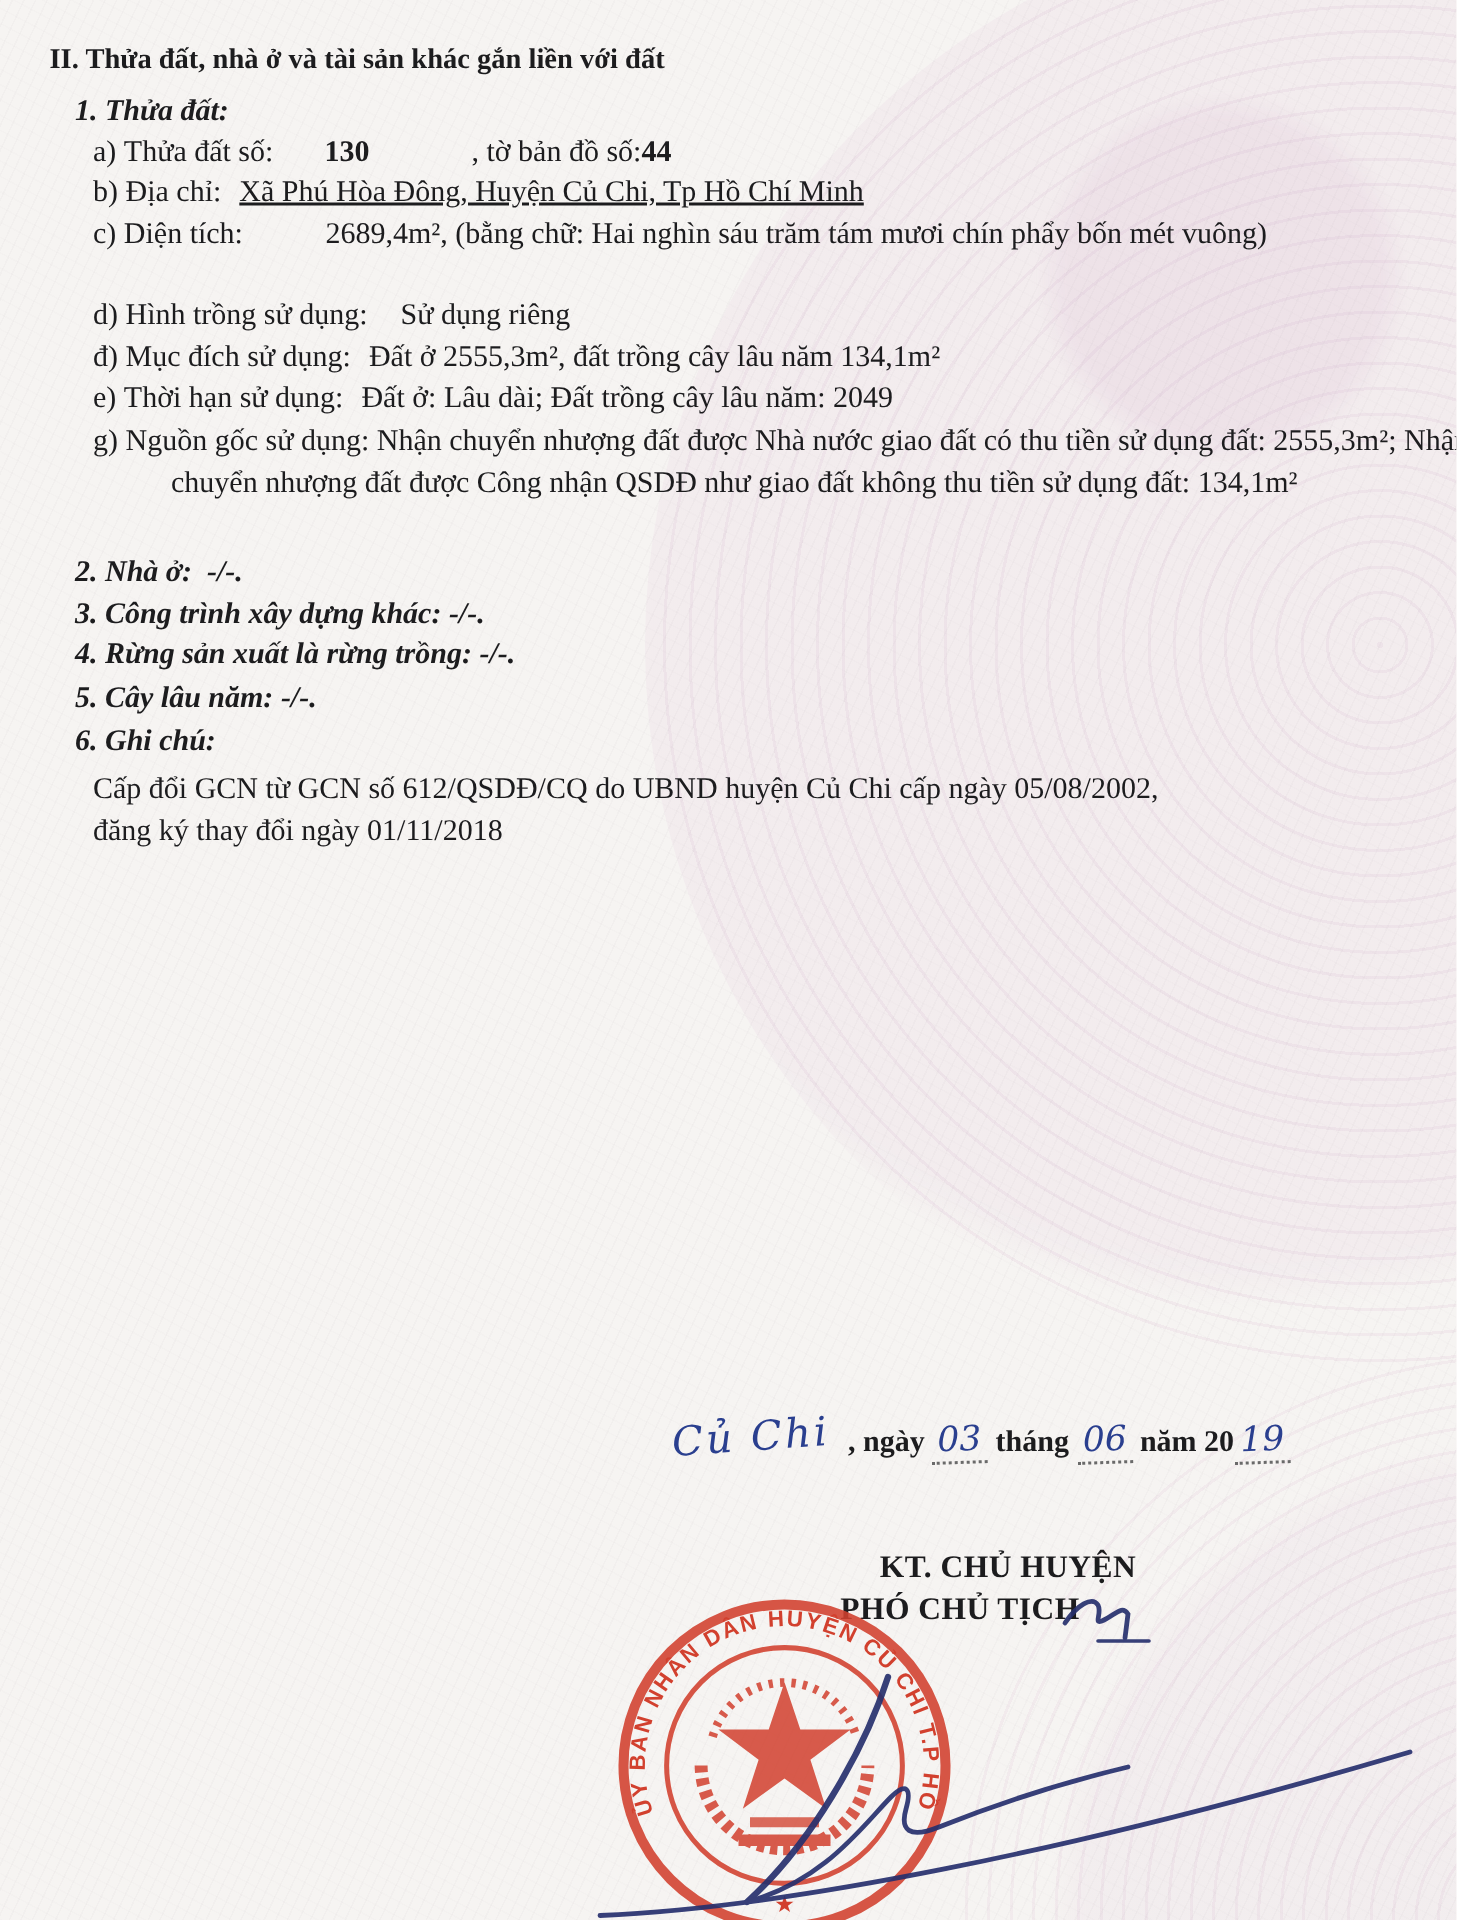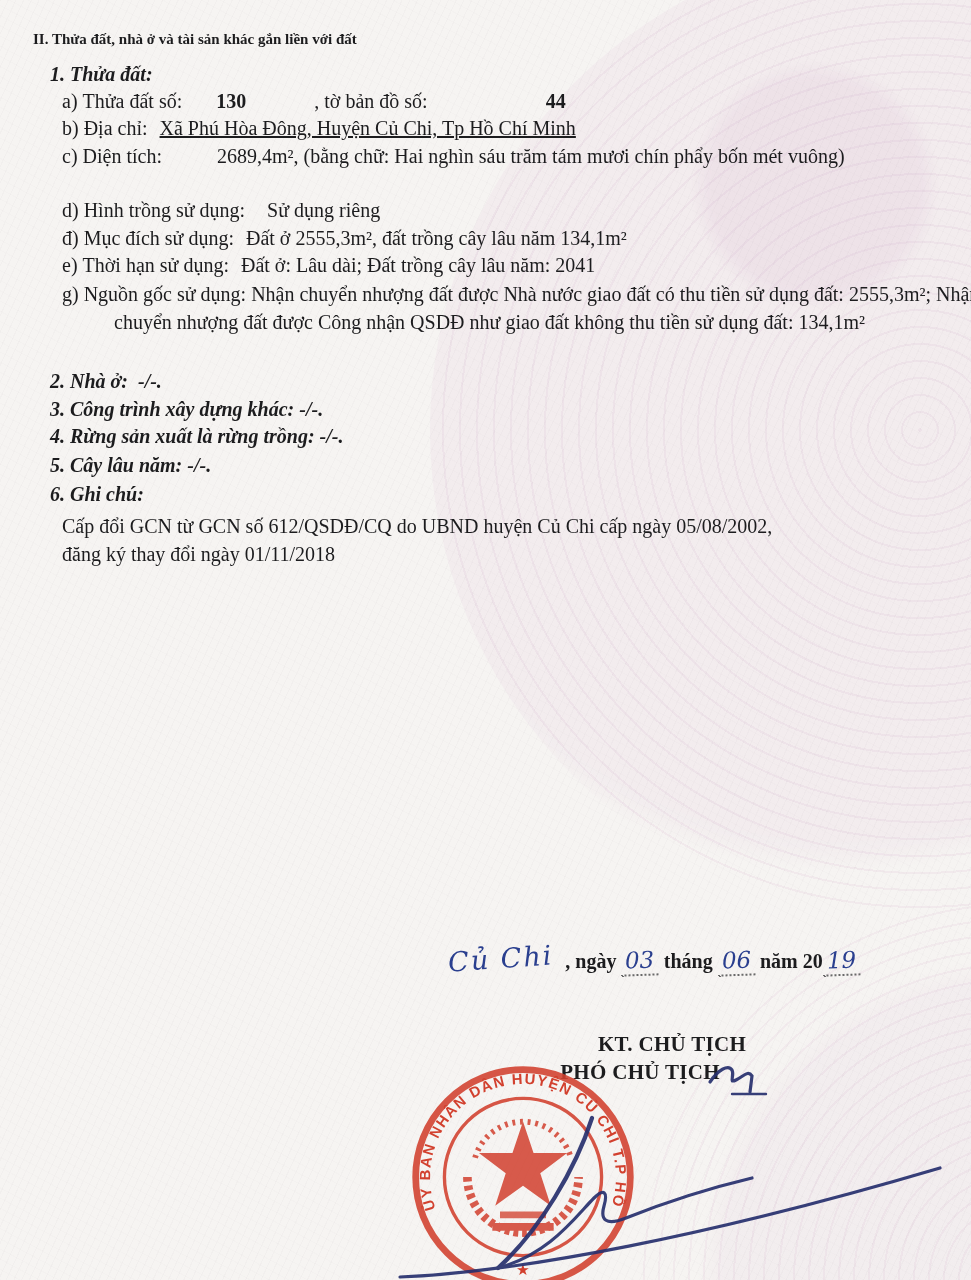--- a/index.html
+++ b/index.html
@@ -55,46 +55,46 @@
 </style>
 </head>
 <body>
 
 <div class="page">
   <div class="wm wm1"></div>
   <div class="wm wm2"></div>
   <div class="wm wm3"></div>
   <div class="texture"></div>
 
-  <div class="line b" style="left:33px;top:26px;font-size:15px;">II. Thửa đất, nhà ở và tài sản khác gắn liền với đất</div>
+  <div class="line b" style="left:33px;top:26px;font-size:19px;">II. Thửa đất, nhà ở và tài sản khác gắn liền với đất</div>
 
   <div class="line bi" style="left:50px;top:61px;">1. Thửa đất:</div>
 
   <div class="line" style="left:62px;top:88px;">
-    <span><span>a)</span>&nbsp;<span>Thửa đất số:</span></span><span class="b" style="margin-left:34px;">130</span><span style="margin-left:68px;">, tờ bản đồ số:</span><span class="b" style="margin-left:118px;">44</span>
+    <span><span>a)</span>&nbsp;<span>Thửa đất số:</span></span><span class="b" style="margin-left:34px;">130</span><span style="margin-left:68px;">, tờ bản đồ số:</span><span class="b" style="">44</span>
   </div>
 
   <div class="line" style="left:62px;top:115px;">
     <span><span>b)</span>&nbsp;<span>Địa chỉ:</span></span><span style="margin-left:12px;text-decoration:underline;">Xã Phú Hòa Đông, Huyện Củ Chi, Tp Hồ Chí Minh</span>
   </div>
 
   <div class="blk hang" style="left:62px;top:142px;width:868px;">
     <span><span>c)</span>&nbsp;<span>Diện tích:</span></span><span style="margin-left:55px;">2689,4m²,</span> <span>(bằng chữ: Hai nghìn sáu trăm tám mươi chín phẩy bốn mét vuông)</span>
   </div>
 
   <div class="line" style="left:62px;top:197px;">
     <span><span>d)</span>&nbsp;<span>Hình trồng sử dụng:</span></span><span style="margin-left:22px;">Sử dụng riêng</span>
   </div>
 
   <div class="line" style="left:62px;top:225px;">
     <span><span>đ)</span>&nbsp;<span>Mục đích sử dụng:</span></span><span style="margin-left:12px;">Đất ở 2555,3m², đất trồng cây lâu năm 134,1m²</span>
   </div>
 
   <div class="line" style="left:62px;top:252px;">
-    <span><span>e)</span>&nbsp;<span>Thời hạn sử dụng:</span></span><span style="margin-left:12px;">Đất ở: Lâu dài; Đất trồng cây lâu năm: 2041</span>
+    <span><span>e)</span>&nbsp;<span>Thời hạn sử dụng:</span></span><span style="margin-left:12px;">Đất ở: Lâu dài; Đất trồng cây lâu năm: 2049</span>
   </div>
 
   <div class="blk hang" style="left:62px;top:280px;width:872px;">
     <span><span>g)</span>&nbsp;<span>Nguồn gốc sử dụng:</span></span> <span>Nhận chuyển nhượng đất được Nhà nước giao đất có thu tiền sử dụng đất: 2555,3m²; Nhận chuyển nhượng đất được Công nhận QSDĐ như giao đất không thu tiền sử dụng đất: 134,1m²</span>
   </div>
 
   <div class="line bi" style="left:50px;top:368px;">
     <span>2. Nhà ở:</span>&nbsp;&nbsp;<span>-/-.</span>
   </div>
   <div class="line bi" style="left:50px;top:396px;">
@@ -109,21 +109,21 @@
   <div class="line bi" style="left:50px;top:481px;">
     <span>6. Ghi chú:</span>
   </div>
 
   <div class="blk" style="left:62px;top:512px;width:740px;">Cấp đổi GCN từ GCN số 612/QSDĐ/CQ do UBND huyện Củ Chi cấp ngày 05/08/2002, đăng ký thay đổi ngày 01/11/2018</div>
 
   <div class="line sig-area" style="left:448px;top:945px;">
     <span class="hw hw-place">Củ Chi</span><span class="typed" style="margin-left:12px;">, ngày</span> <span class="hw hw-num">03</span> <span class="typed">tháng</span> <span class="hw hw-num">06</span> <span class="typed">năm 20</span><span class="hw hw-num">19</span>
   </div>
 
-  <div class="center-block" style="left:432px;top:1032px;width:480px;">KT. CHỦ TỊCH</div>
+  <div class="center-block" style="left:432px;top:1032px;width:480px;">KT. CHỦ HUYỆN</div>
   <div class="center-block" style="left:400px;top:1060px;width:480px;">PHÓ CHỦ TỊCH</div>
 
   <div style="position:absolute;left:408px;top:1062px;">
     <svg width="230" height="230" viewBox="0 0 240 240">
       <g fill="none" stroke="#d2402e" opacity="0.88">
         <circle cx="120" cy="120" r="112" stroke-width="7"></circle>
         <circle cx="120" cy="120" r="82" stroke-width="3.5"></circle>
       </g>
       <g fill="#d2402e" opacity="0.85">
         <path d="M120 62 L131 95 L166 95 L138 116 L149 150 L120 129 L91 150 L102 116 L74 95 L109 95 Z"></path>

